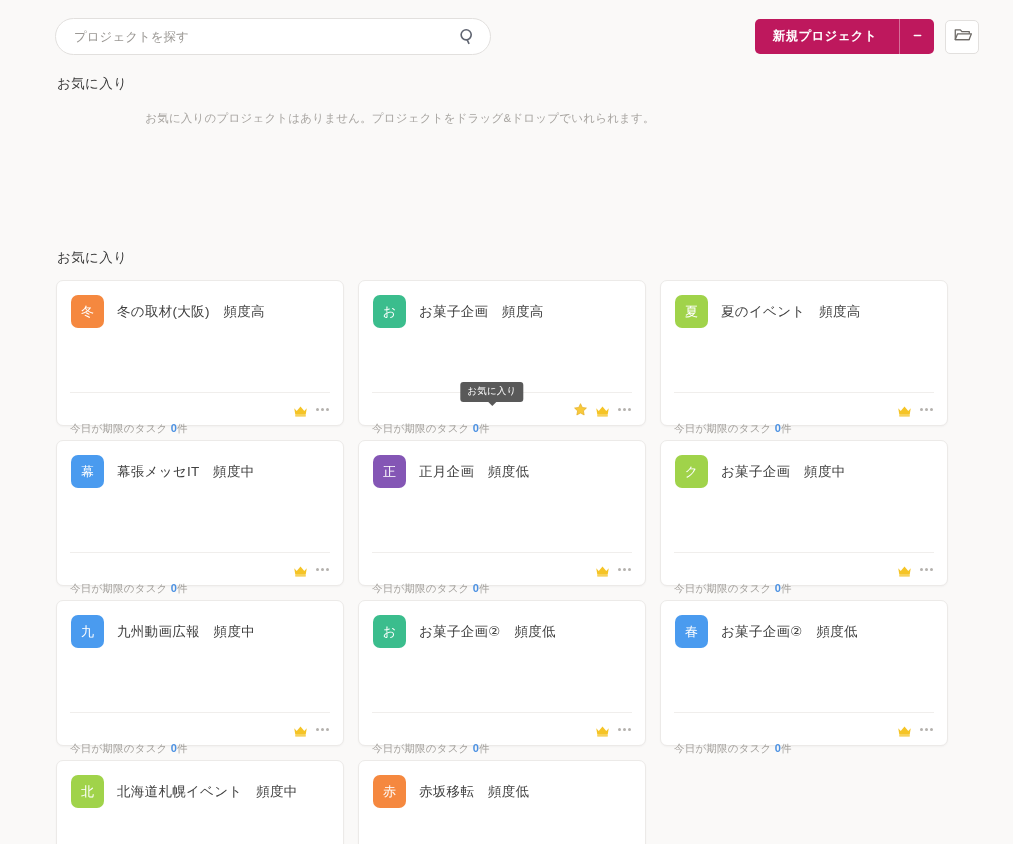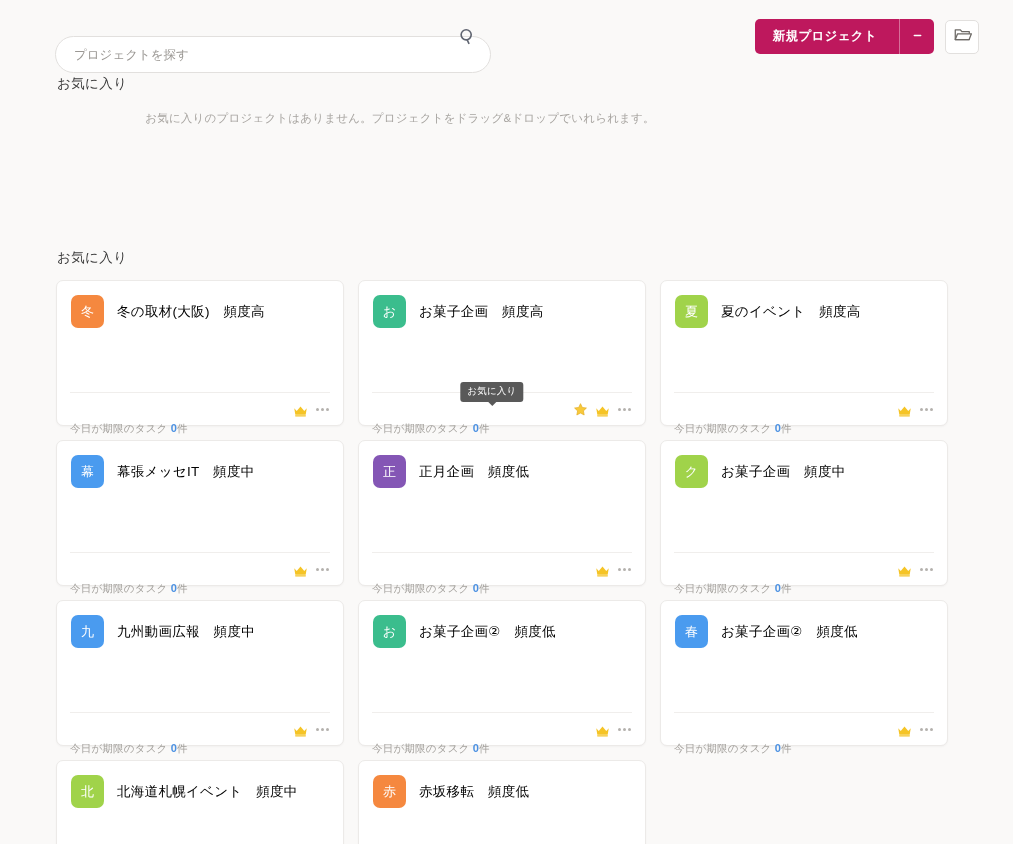--- a/index.html
+++ b/index.html
@@ -38,21 +38,20 @@
     width: 100%;
     height: 37px;
     border: 1px solid #e2e0de;
     border-radius: 19px;
     background: #ffffff;
     padding: 0 42px 0 18px;
     font-size: 12.5px;
     font-family: "Liberation Sans", "DejaVu Sans", sans-serif;
     color: #4a4a4a;
     outline: none;
-    margin-top: 18px;
   }
   .search-input::placeholder { color: #9b9894; }
 
   .search-icon {
     position: absolute;
     right: 14px;
     top: 9px;
     width: 19px;
     height: 19px;
     color: #5f6470;
@@ -170,21 +169,21 @@
     display: flex;
     align-items: center;
     justify-content: center;
     color: #ffffff;
     font-size: 13px;
     font-weight: normal;
   }
 
   .card-title {
     font-size: 13.5px;
-    color: #000000;
+    color: #404040;
     letter-spacing: .3px;
     white-space: nowrap;
     overflow: hidden;
     text-overflow: ellipsis;
   }
 
   .card-body { flex: 1; }
 
   .card-footer {
     height: 33px;

